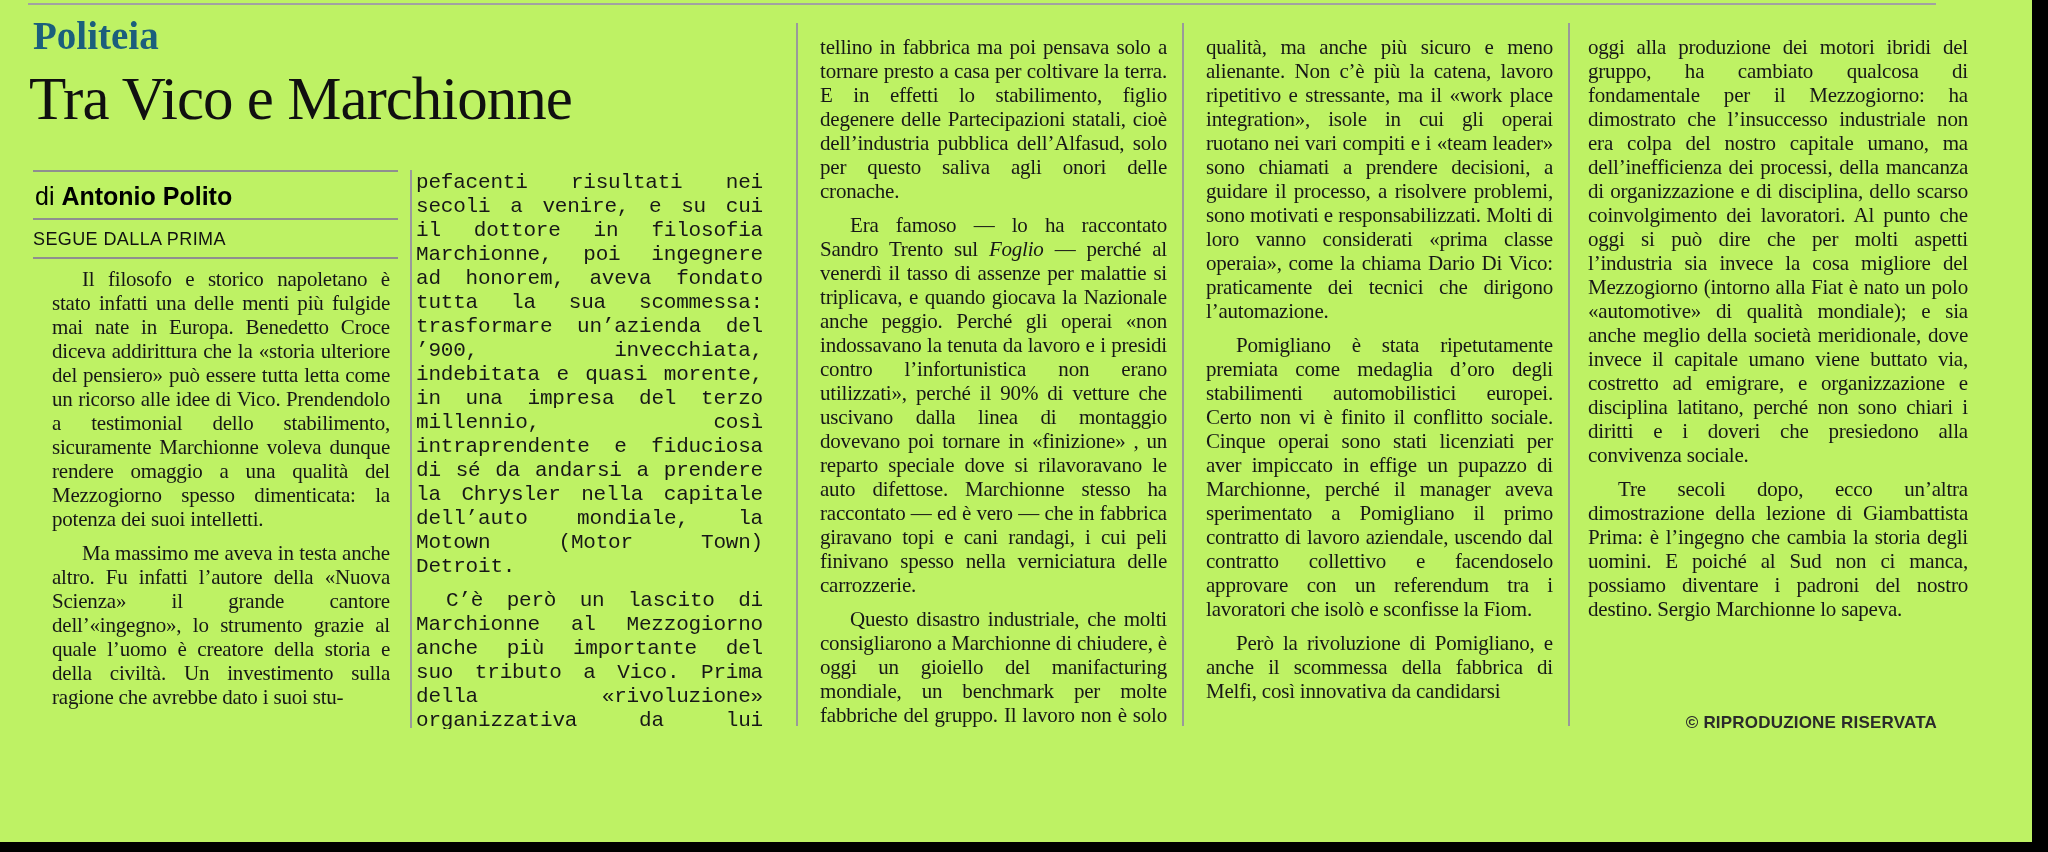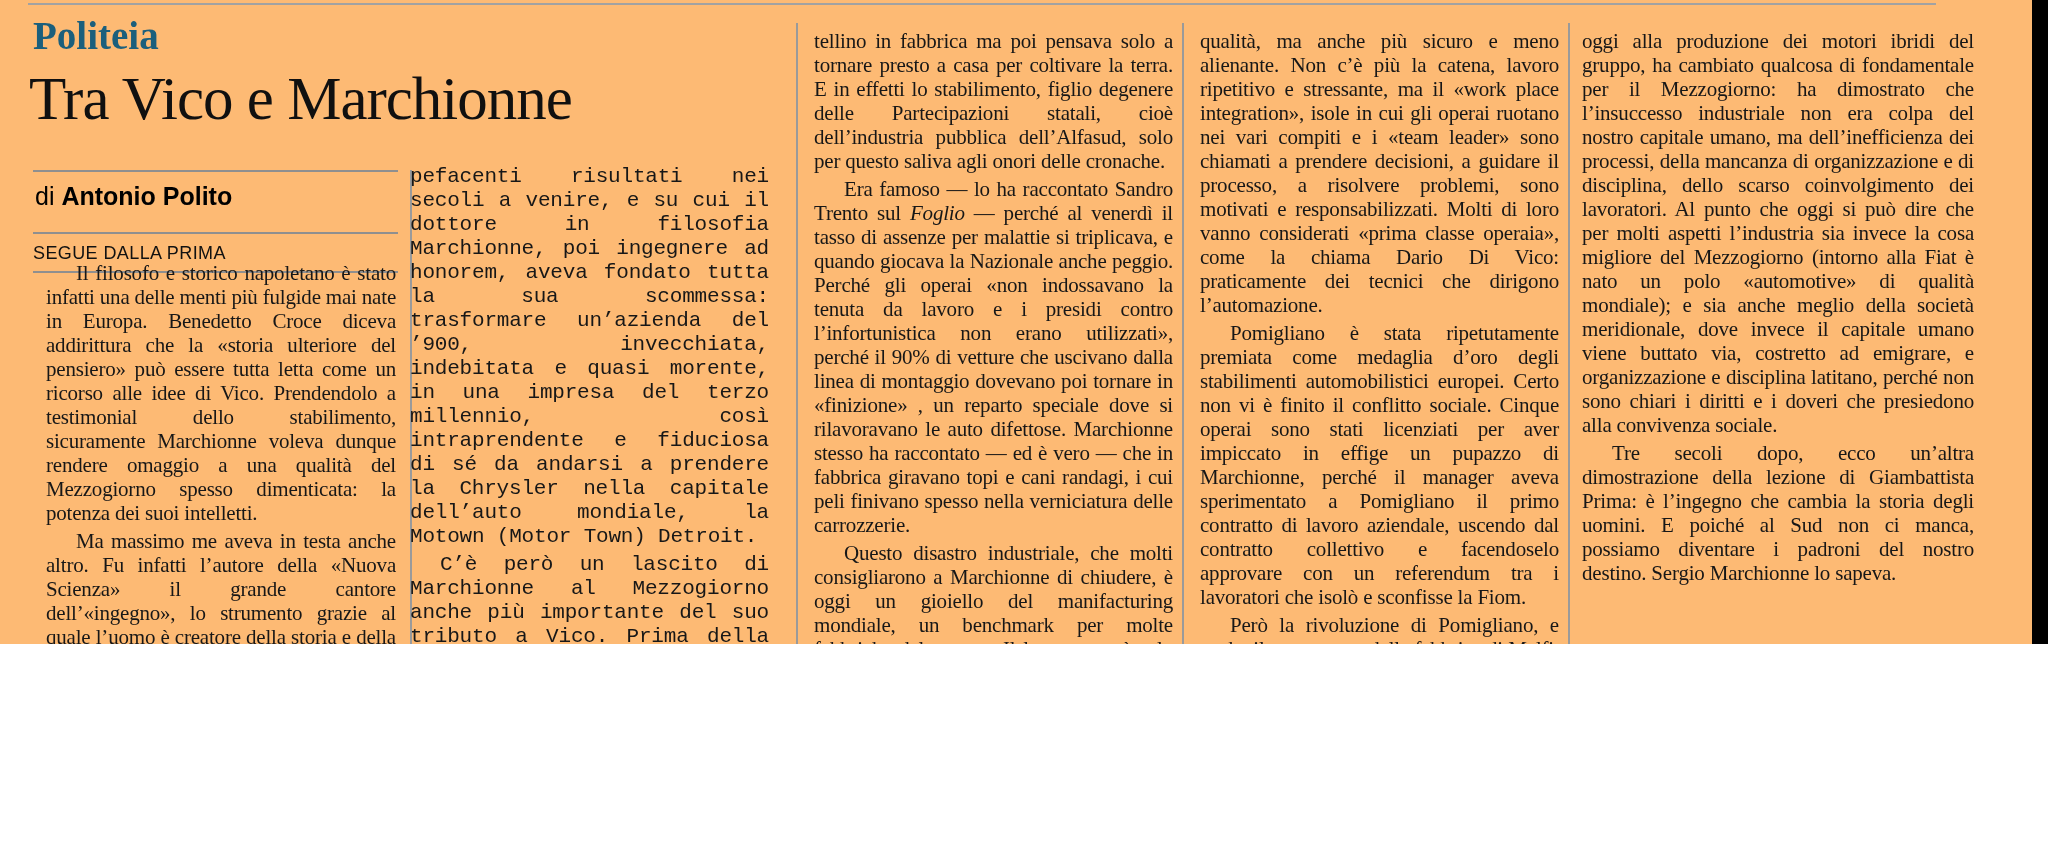--- a/index.html
+++ b/index.html
@@ -1,48 +1,48 @@
 <!DOCTYPE html>
 <html lang="it"><head>
 <meta charset="utf-8">
 <style>
   html,body{margin:0;padding:0;background:#fff;}
-  .page{position:relative;width:2048px;height:644px;background:#fdba74;overflow:hidden;
+  .page{position:relative;width:2048px;height:852px;background:#bef264;overflow:hidden;
         font-family:"Liberation Serif",serif;}
 
   .top-rule{position:absolute;left:28px;top:3px;width:1908px;height:2px;background:#a2a2a2;}
 
   .section-label{position:absolute;left:33px;top:16px;
         font-family:"Liberation Serif",serif;font-weight:700;font-size:39px;line-height:1;
         color:#1b5f7c;}
 
   .headline{position:absolute;left:29px;top:68px;
         font-family:"Liberation Serif",serif;font-weight:400;font-size:61px;line-height:1;
         color:#101010;letter-spacing:-1px;}
 
   .byline-block{position:absolute;left:33px;top:170px;width:365px;}
   .rule{height:2px;background:#8f8f8f;}
-  .byline-row{padding:9px 0 21px 2px;font-family:"Liberation Sans",sans-serif;
+  .byline-row{padding:9px 0 7px 2px;font-family:"Liberation Sans",sans-serif;
         font-size:25px;line-height:30px;color:#000;}
   .byline-row .prefix{font-weight:400;}
   .byline-row .author{font-weight:700;}
   .continuation{padding:10px 2px 9px 0;text-align:left;
         font-family:"Liberation Sans",sans-serif;font-size:18px;line-height:18px;
         color:#111;letter-spacing:.4px;}
 
   .divider{position:absolute;width:2px;background:#9a9a9a;}
   #d1{left:410px;top:170px;height:558px;}
   #d2{left:796px;top:23px;height:703px;}
   #d3{left:1182px;top:23px;height:703px;}
   #d4{left:1568px;top:23px;height:703px;}
 
   .article-col{position:absolute;text-align:justify;color:#171717;
         font-family:"Liberation Serif",serif;font-size:21px;line-height:24px;
         letter-spacing:-0.2px;overflow:hidden;}
-  .article-col p{margin:4px;}
+  .article-col p{margin:10px;}
   .article-col p.indent{text-indent:30px;}
   .article-col em{font-style:italic;}
   #col1{left:42px;top:257px;width:358px;height:470px;}
   #col2{left:406px;top:161px;width:367px;height:568px;font-family:Liberation Mono, monospace;}
   #col3{left:810px;top:25px;width:367px;height:706px;}
   #col4{left:1196px;top:25px;width:367px;height:706px;}
   #col5{left:1578px;top:25px;width:400px;height:706px;}
 
   .copyright{position:absolute;right:111px;top:714px;
         font-family:"Liberation Sans",sans-serif;font-weight:700;font-size:17px;line-height:17px;

